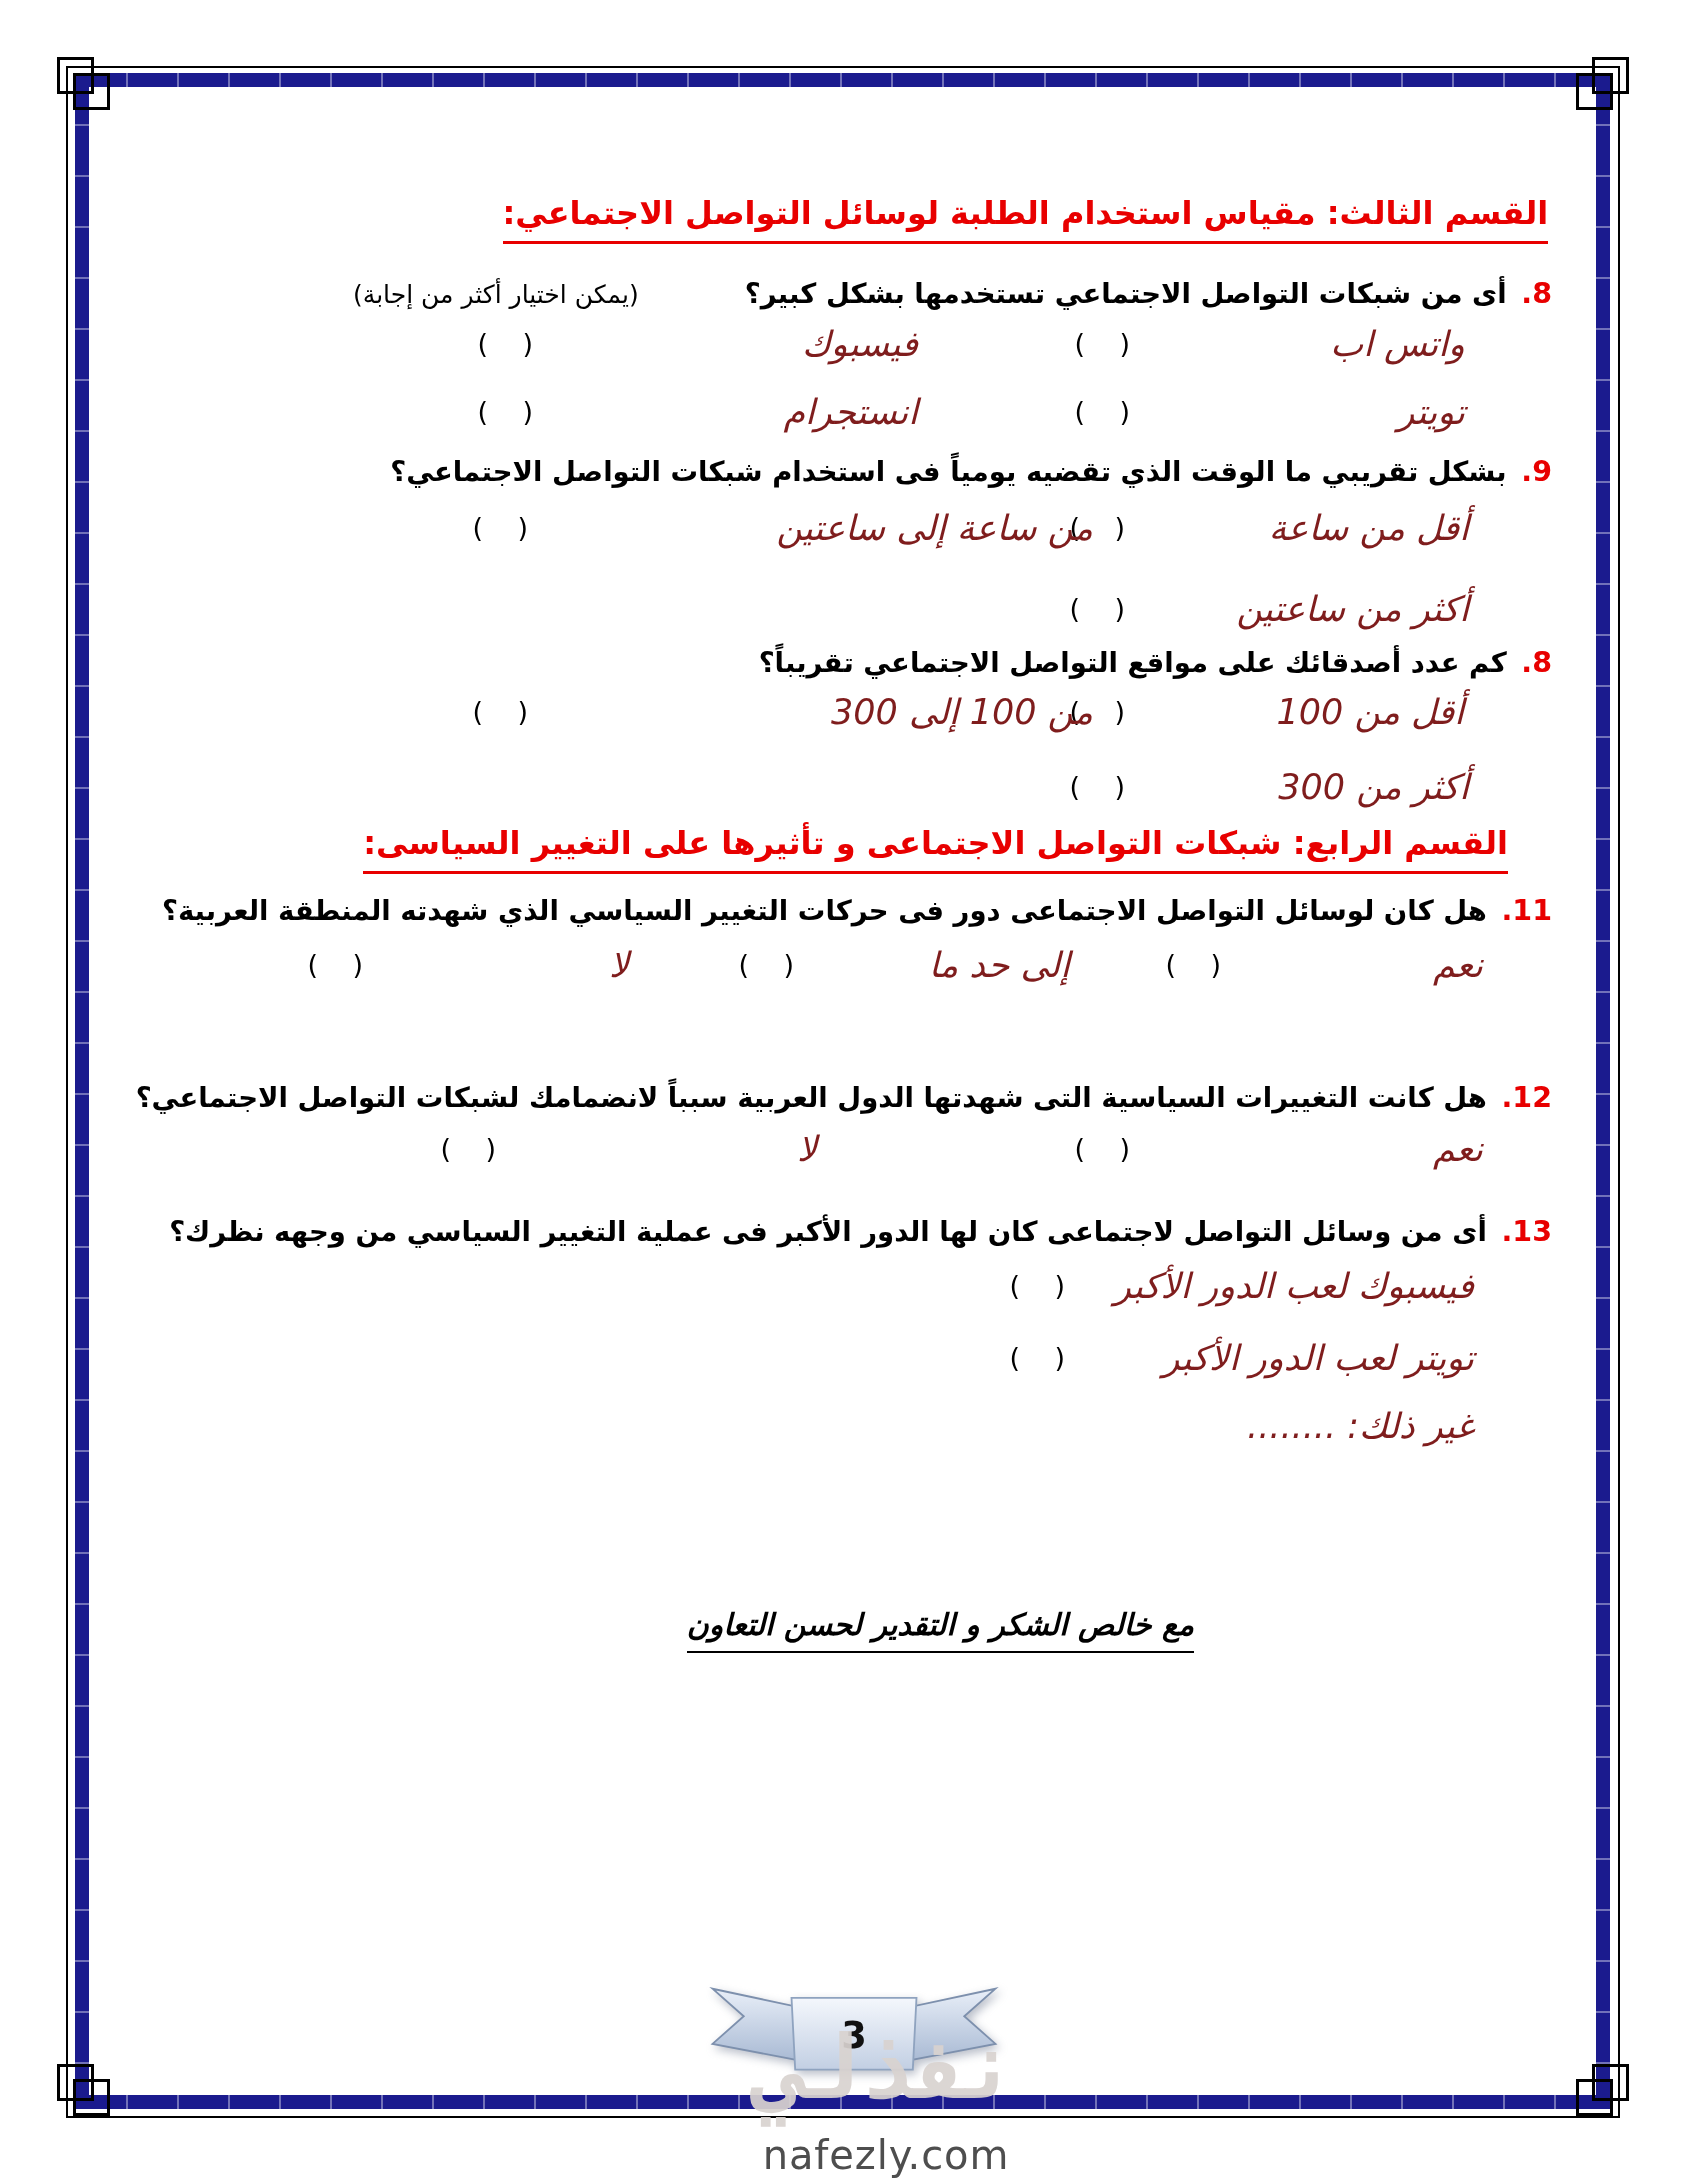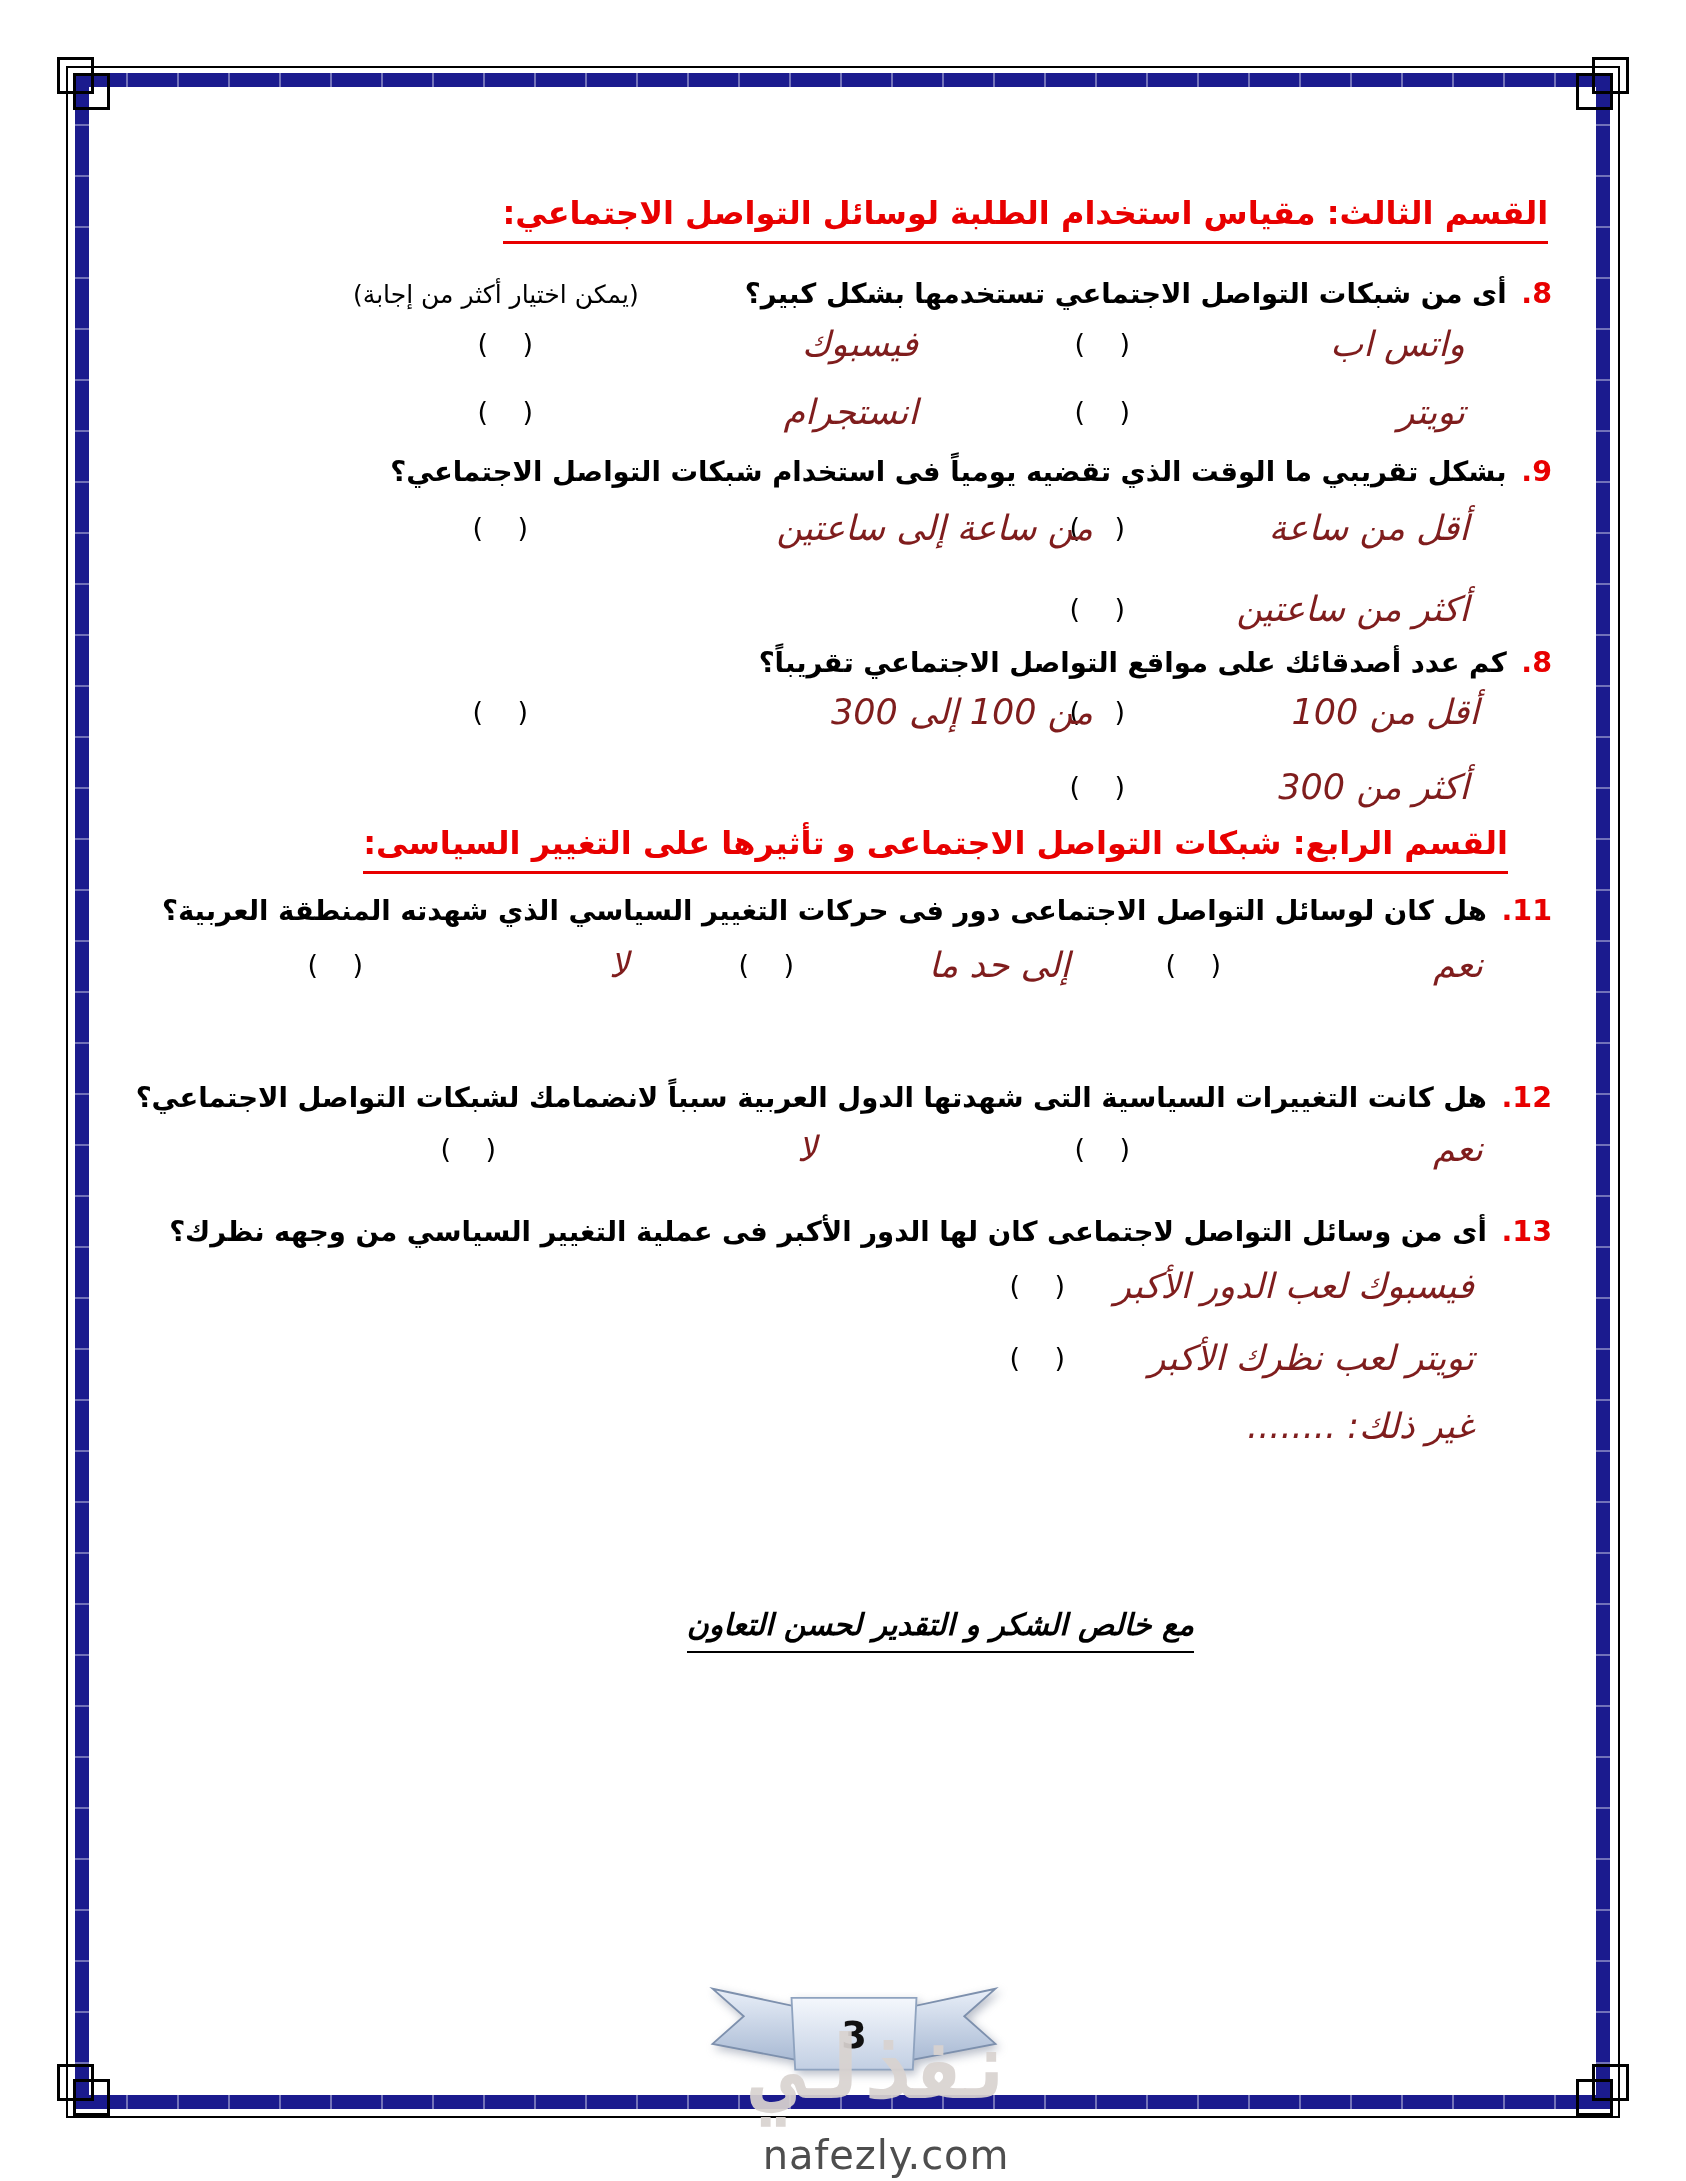--- a/index.html
+++ b/index.html
@@ -95,21 +95,21 @@
     </div>
     <div class="row" style="top:588px">
       <span class="opt" style="right:83px">أكثر من ساعتين</span>
       <span class="chk" style="right:427px">(    )</span>
     </div>
 
     <div class="qline" style="top:641px">
       <span class="qnum">8.</span><span class="qtext">كم عدد أصدقائك على مواقع التواصل الاجتماعي تقريباً؟</span>
     </div>
     <div class="row" style="top:691px">
-      <span class="opt" style="right:73px">أقل من 100</span>
+      <span class="opt" style="right:88px">أقل من 100</span>
       <span class="chk" style="right:427px">(    )</span>
       <span class="opt" style="right:459px">من 100 إلى 300</span>
       <span class="chk" style="right:1024px">(    )</span>
     </div>
     <div class="row" style="top:766px">
       <span class="opt" style="right:83px">أكثر من 300</span>
       <span class="chk" style="right:427px">(    )</span>
     </div>
 
     <h2 class="sec-title" style="top:823px;right:44px">القسم الرابع: شبكات التواصل الاجتماعى و تأثيرها على التغيير السياسى:</h2>
@@ -137,21 +137,21 @@
     </div>
 
     <div class="qline" style="top:1210px">
       <span class="qnum">13.</span><span class="qtext">أى من وسائل التواصل لاجتماعى كان لها الدور الأكبر فى عملية التغيير السياسي من وجهه نظرك؟</span>
     </div>
     <div class="row" style="top:1265px">
       <span class="opt" style="right:78px">فيسبوك لعب الدور الأكبر</span>
       <span class="chk" style="right:487px">(    )</span>
     </div>
     <div class="row" style="top:1337px">
-      <span class="opt" style="right:78px">تويتر لعب نظرك الأكبر</span>
+      <span class="opt" style="right:78px">تويتر لعب الدور الأكبر</span>
       <span class="chk" style="right:487px">(    )</span>
     </div>
     <div class="row" style="top:1405px">
       <span class="opt" style="right:78px">غير ذلك: ........</span>
     </div>
 
     <div class="closing" style="top:1605px;right:358px">مع خالص الشكر و التقدير لحسن التعاون</div>
   </div>
 
   <svg class="ribbon" width="294" height="103" viewBox="0 0 320 112" xmlns="http://www.w3.org/2000/svg">

